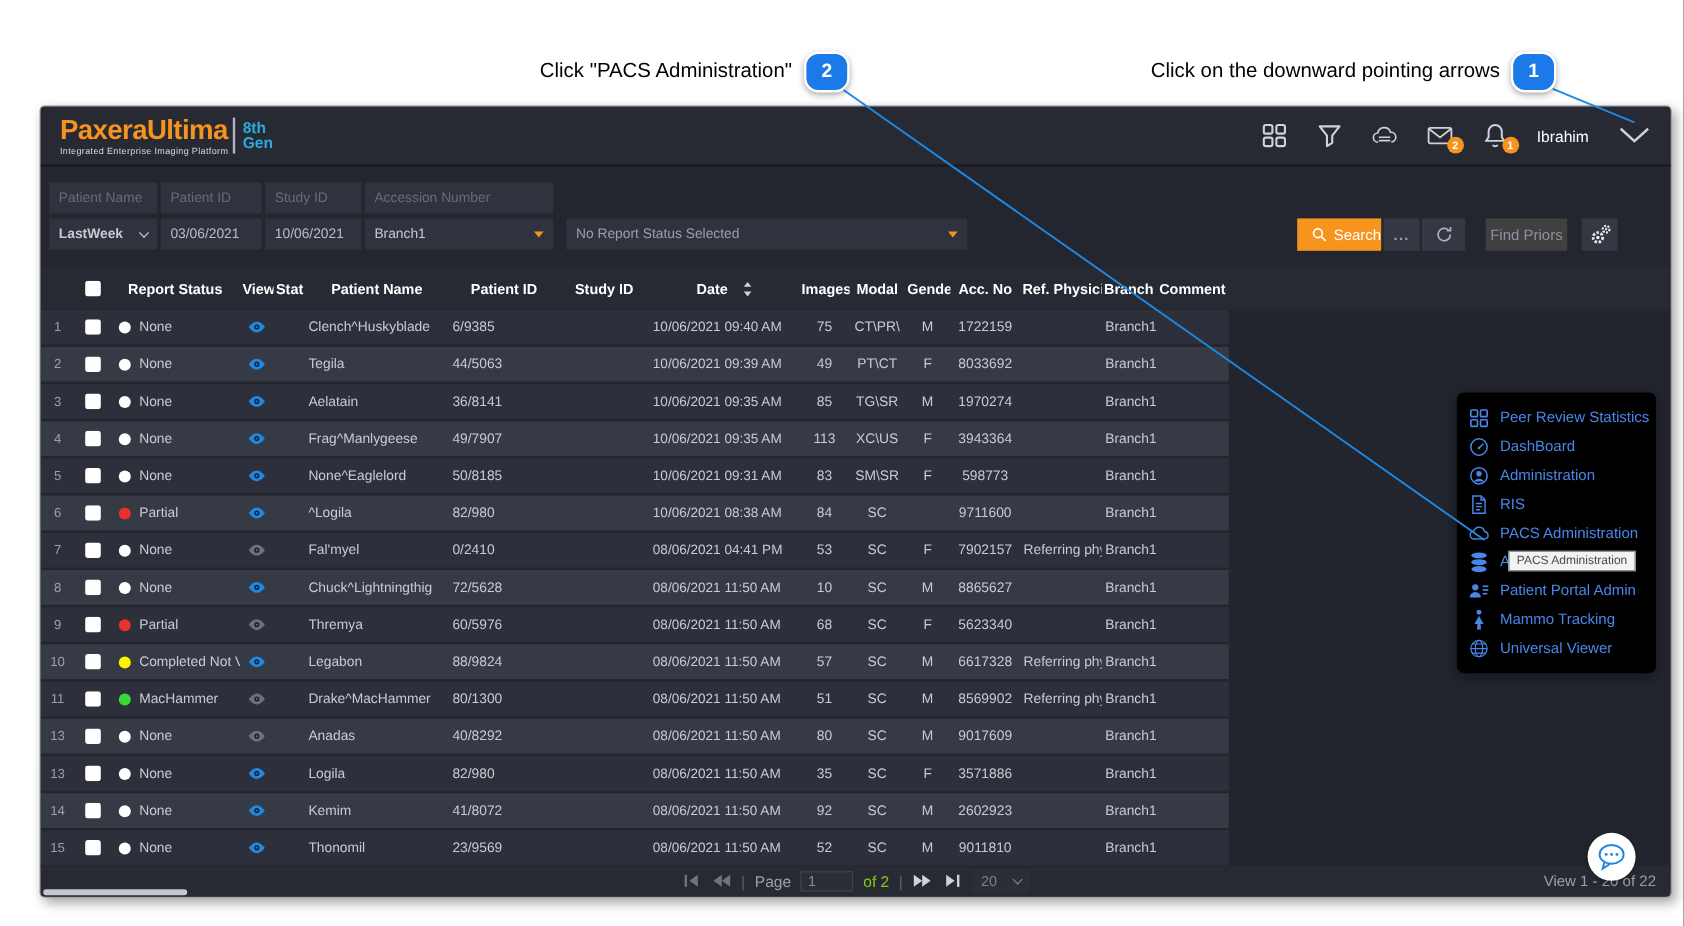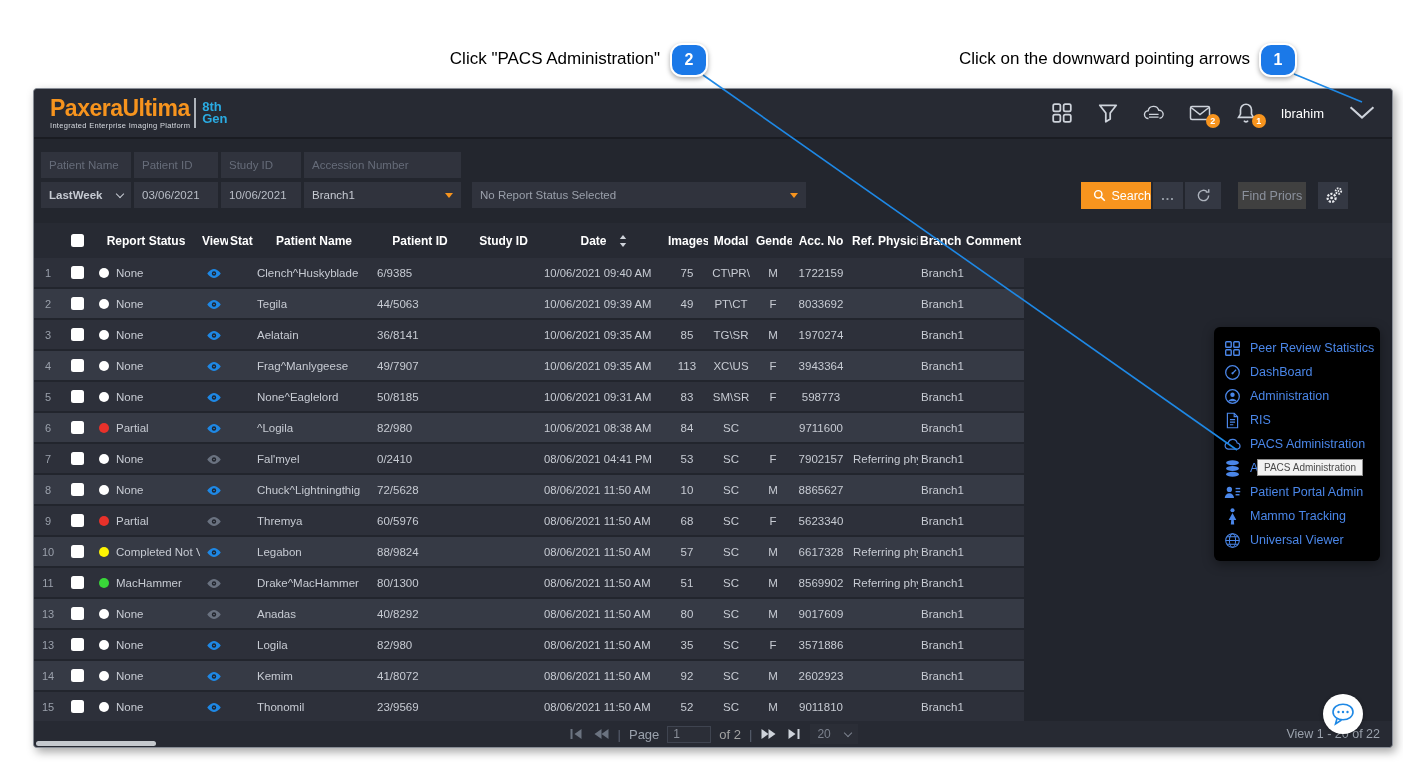--- a/index.html
+++ b/index.html
@@ -693,21 +693,21 @@
         </span>
       <span class="pg-btn dim">
           <svg viewBox="0 0 16 12" fill="currentColor">
             <path d="M8 1L1 6l7 5z"></path>
             <path d="M15 1L8 6l7 5z"></path>
           </svg>
         </span>
       <span class="sep">|</span>
       <span>Page</span>
       <input class="pg-input" value="1" style="">
-      <span style="color:#a3a3a3;">of 2</span>
+      <span style="color:#84cc16;">of 2</span>
       <span class="sep">|</span>
       <span class="pg-btn lit">
           <svg viewBox="0 0 16 12" fill="currentColor">
             <path d="M1 1l7 5-7 5z"></path>
             <path d="M8 1l7 5-7 5z"></path>
           </svg>
         </span>
       <span class="pg-btn lit">
           <svg viewBox="0 0 14 12" fill="currentColor">
             <path d="M2 1l7 5-7 5z"></path>

